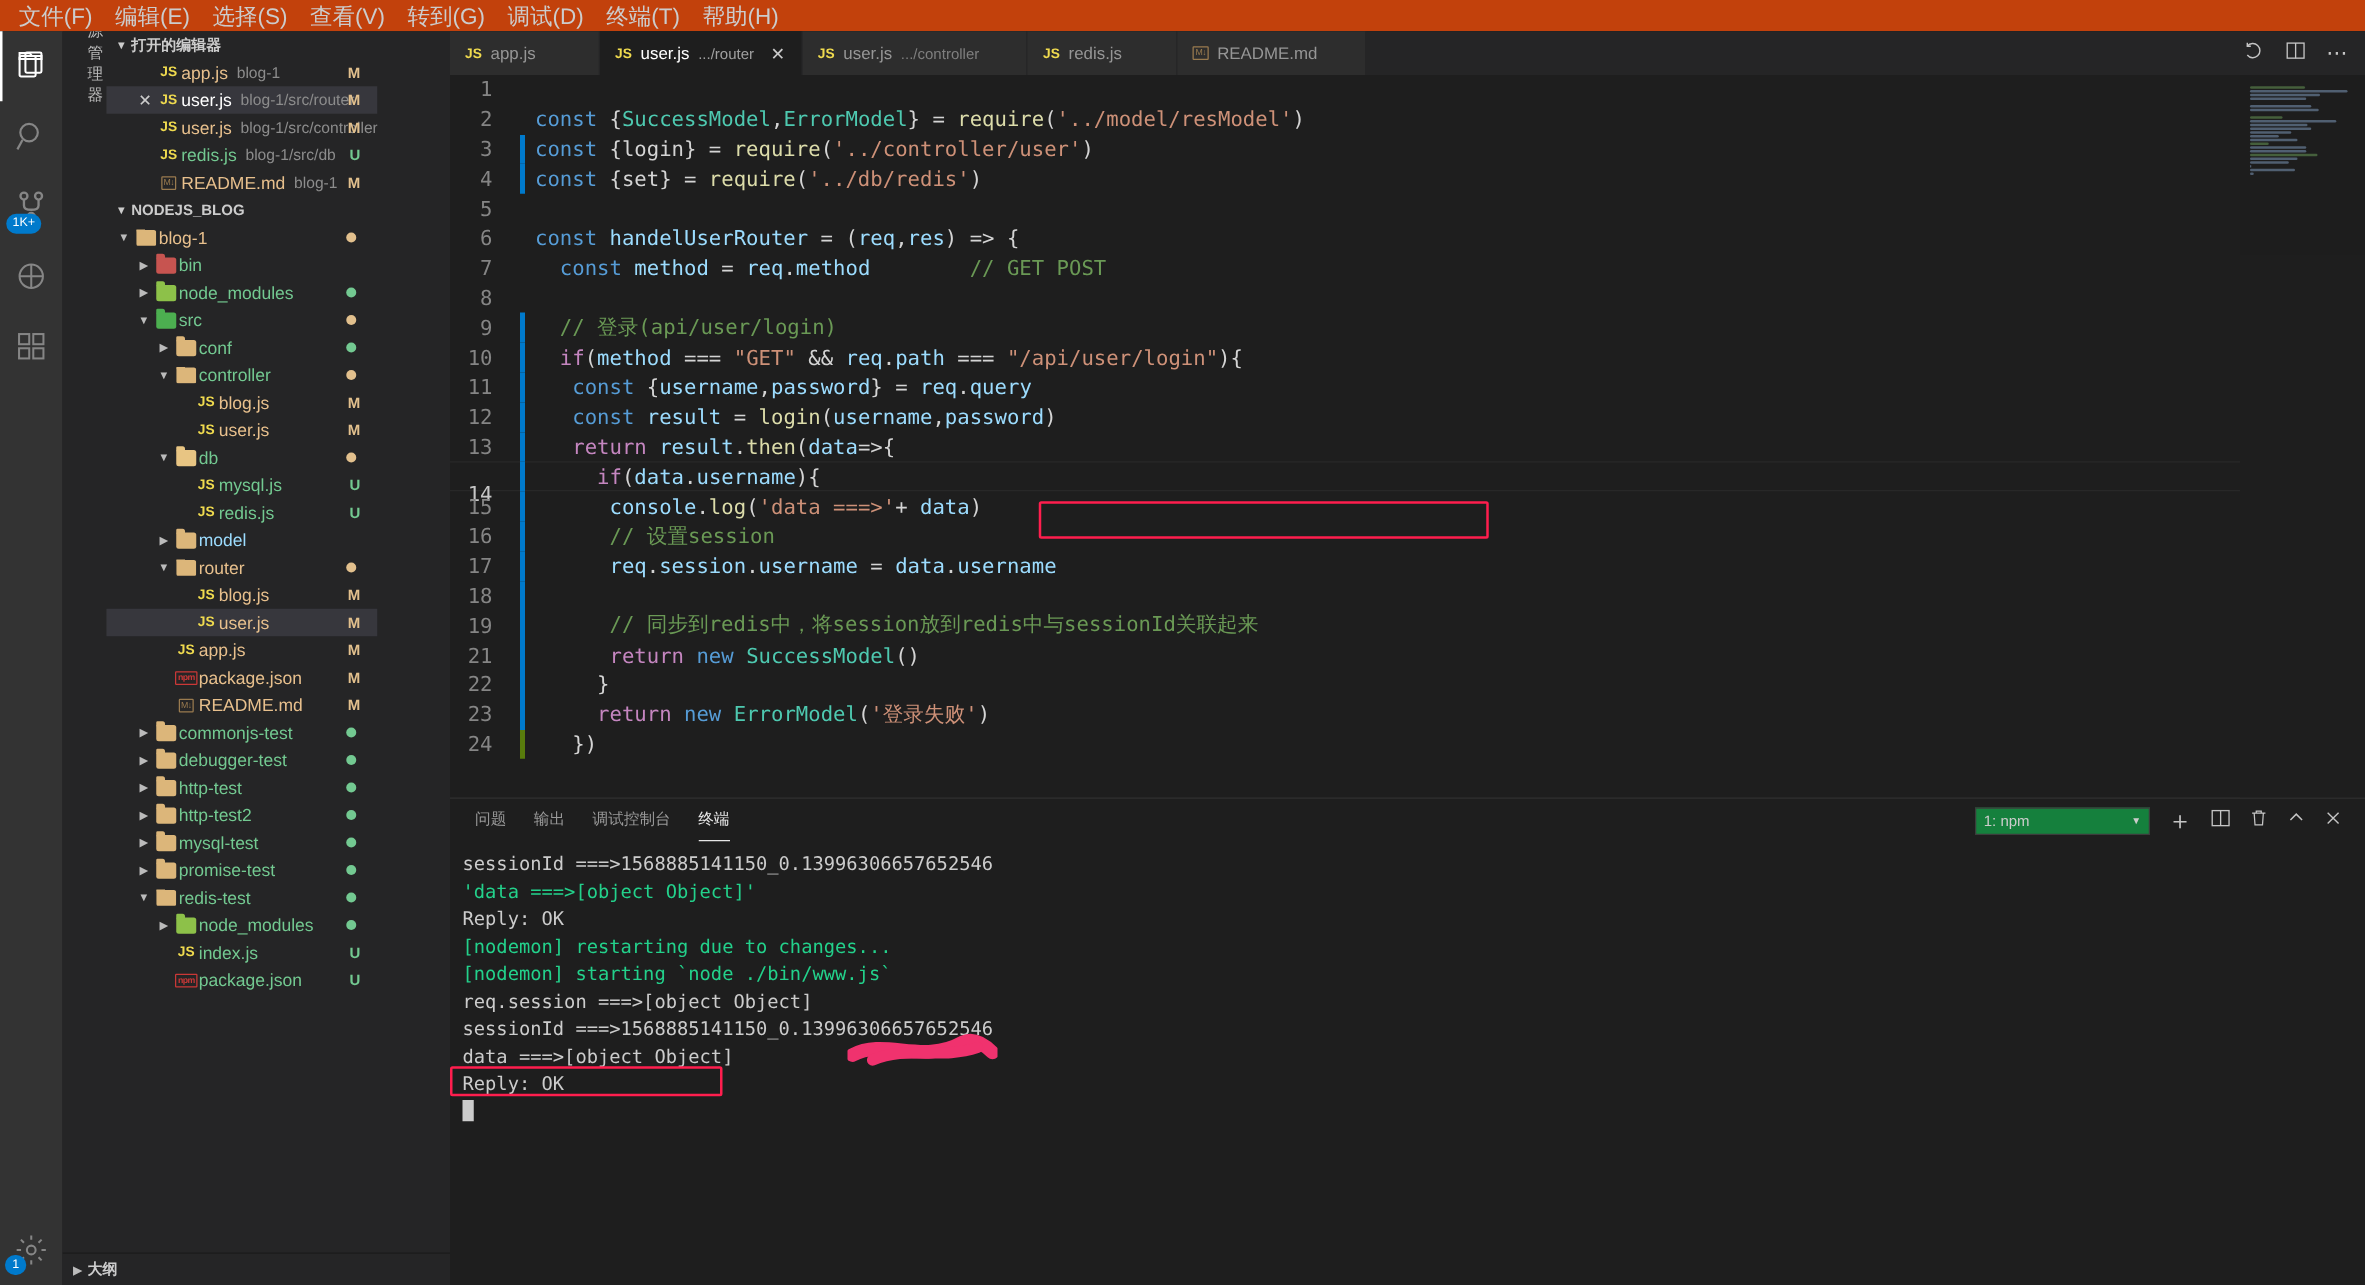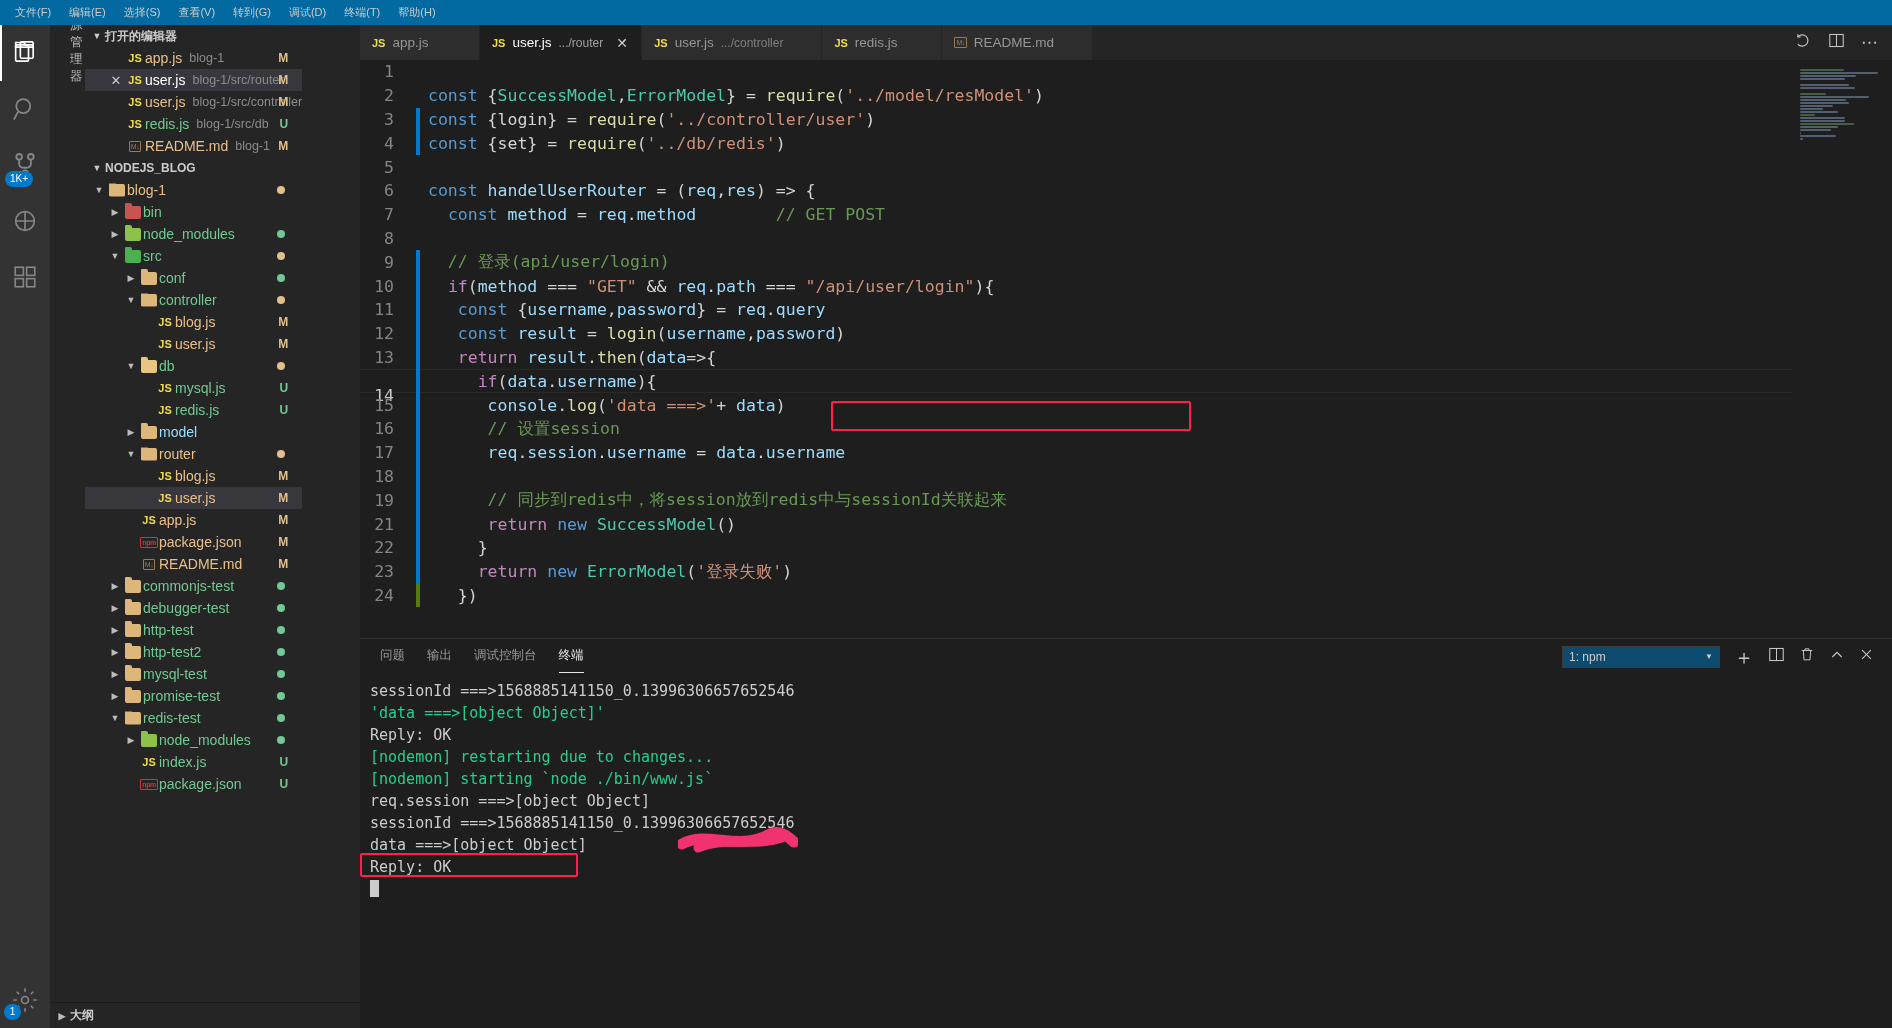--- a/index.html
+++ b/index.html
@@ -6,23 +6,23 @@
   html, body {
     width: 1892px; height: 1028px;
     background: #1e1e1e;
     font-family: "Liberation Sans", sans-serif;
     overflow: hidden;
   }
   .app { position: relative; width: 1892px; height: 1028px; display: flex; flex-direction: column; }
 
   
   .menubar {
-    height: 25px; background: #0369a1; color: #cccccc;
+    height: 25px; background: #c2410c; color: #cccccc;
     display: flex; align-items: center; padding-left: 6px;
-    font-size: 11px; flex: 0 0 25px;
+    font-size: 18px; flex: 0 0 25px;
   }
   .menubar .mi { padding: 2px 9px; white-space: nowrap; cursor: default; }
 
   .body-row { display: flex; flex: 1 1 auto; min-height: 0; }
 
   
   .activitybar {
     width: 50px; background: #333333; display: flex; flex-direction: column;
     align-items: center; flex: 0 0 50px; position: relative;
   }
@@ -169,21 +169,21 @@
   .ptab {
     font-size: 12.5px; color: #999999; margin-right: 22px; cursor: pointer;
     position: relative; padding-bottom: 3px;
   }
   .ptab.active { color: #e7e7e7; }
   .ptab.active::after {
     content: ""; position: absolute; left: 0; right: 0; bottom: -6px; height: 1px; background: #e7e7e7;
   }
   .panel-actions { margin-left: auto; display: flex; align-items: center; gap: 14px; padding-right: 18px; color: #c5c5c5; }
   .term-select {
-    width: 158px; height: 22px; background: #0c4a6e; color: #cccccc; border: 1px solid #3c3c3c;
+    width: 140px; height: 22px; background: #15803d; color: #cccccc; border: 1px solid #3c3c3c;
     font-size: 12px; display: flex; align-items: center; padding: 0 6px; position: relative;
   }
   .term-select .caret { position: absolute; right: 6px; font-size: 8px; }
   .term-body {
     flex: 1 1 auto; padding: 6px 0 0 10px; font-family: "DejaVu Sans Mono", monospace;
     font-size: 15px; line-height: 22px; color: #cccccc; overflow: hidden; position: relative;
   }
   .t-green { color: #23d18b; }
   .t-white { color: #cccccc; }
   .cursor-block { display: inline-block; width: 9px; height: 17px; background: #cccccc; vertical-align: -3px; }

